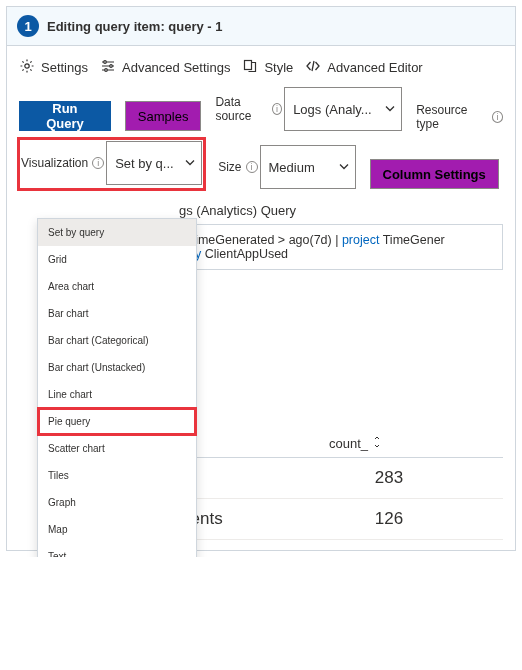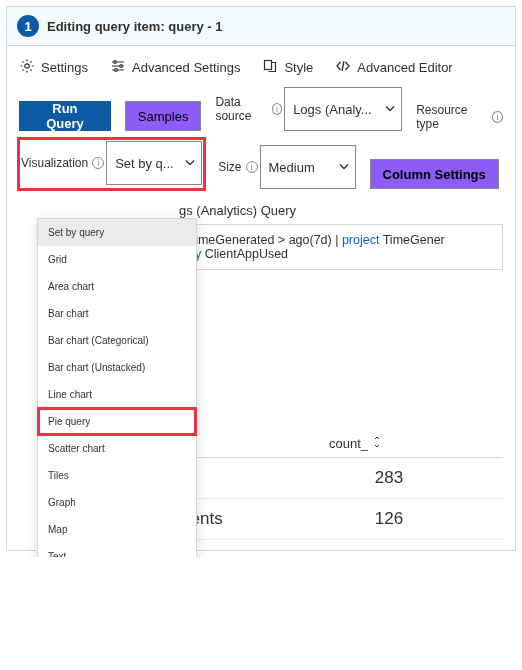--- a/index.html
+++ b/index.html
@@ -2,28 +2,28 @@
 <html><head>
 <meta charset="utf-8">
 <style>
   * { box-sizing: border-box; font-family: "Segoe UI", Arial, sans-serif; }
   body { margin: 0; padding: 6px; background: #fff; font-size: 13px; color: #323130; width: 522px; }
   .panel { border: 1px solid #cfd6dd; background: #f3f9fd; }
   .panel-header { display: flex; align-items: center; gap: 8px; padding: 8px 10px; border-bottom: 1px solid #cfd6dd; background: #f3f9fd; }
   .step-badge { width: 22px; height: 22px; border-radius: 50%; background: #0c59a4; color: #fff; display: flex; align-items: center; justify-content: center; font-size: 13px; font-weight: 600; }
   .panel-title { font-weight: 600; color: #323130; }
   .content { background: #fff; padding: 10px 12px; position: relative; }
-  .tabs { display: flex; gap: 22px; padding: 2px 0 10px 0; }
+  .tabs { display: flex; gap: 12px; padding: 2px 0 10px 0; }
   .tab { display: flex; align-items: center; gap: 6px; cursor: pointer; color: #323130; }
   .tab svg, .tab .icon { width: 16px; height: 16px; }
   .row { display: flex; align-items: flex-end; gap: 14px; margin-bottom: 8px; }
   .field { display: flex; gap: 2px; justify-content: center; }
   .label-row { display: flex; align-items: center; gap: 4px; font-size: 12px; color: #323130; }
   .info-icon { width: 12px; height: 12px; border: 1px solid #8a8886; border-radius: 50%; display: inline-flex; align-items: center; justify-content: center; font-size: 9px; color: #8a8886; line-height: 1; }
-  .btn { height: 30px; border: 1px solid #8a8886; background: #8b5cf6; padding: 10px 12px; display: inline-flex; align-items: center; gap: 6px; cursor: pointer; font-size: 13px; }
+  .btn { height: 30px; border: 1px solid #8a8886; background: #a21caf; padding: 10px 12px; display: inline-flex; align-items: center; gap: 6px; cursor: pointer; font-size: 13px; }
   .btn-primary { background: #0c59a4; color: #fff; border-color: #0c59a4; font-weight: 600; padding: 0 14px; }
   .select { height: 44px; border: 1px solid #8a8886; background: #fff; padding: 0 24px 0 8px; display: inline-flex; align-items: center; position: relative; min-width: 110px; cursor: pointer; }
   .select .chev { position: absolute; right: 6px; top: 50%; transform: translateY(-50%); }
   .chev svg { width: 10px; height: 10px; }
   .hl-red { outline: 3px solid #e9343d; outline-offset: -1px; }
   .viz-wrap { padding: 2px 2px 4px 2px; }
   .viz-wrap.hl-red { padding: 2px 2px 4px 2px; }
   .col-settings { font-weight: 600; }
   .results-hint { margin: 14px 0 6px 0; font-size: 13px; color: #323130; padding-left: 160px; }
   .code-box { border: 1px solid #cfd6dd; background: #fff; padding: 8px 10px; font-family: Consolas, monospace; font-size: 12.5px; margin-left: 158px; white-space: nowrap; overflow: hidden; }

